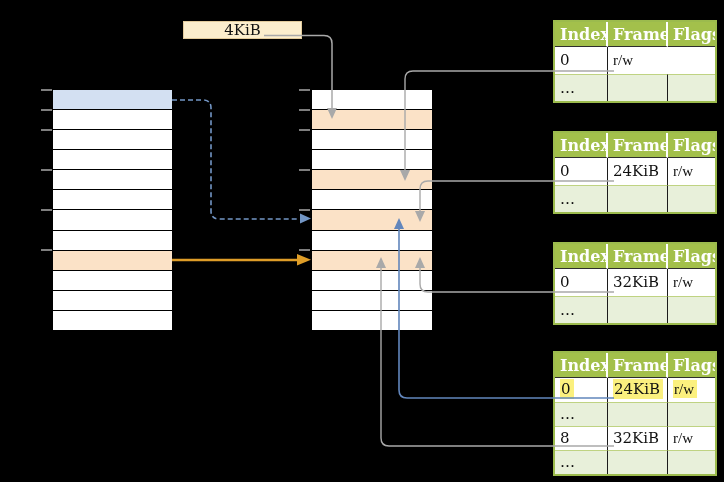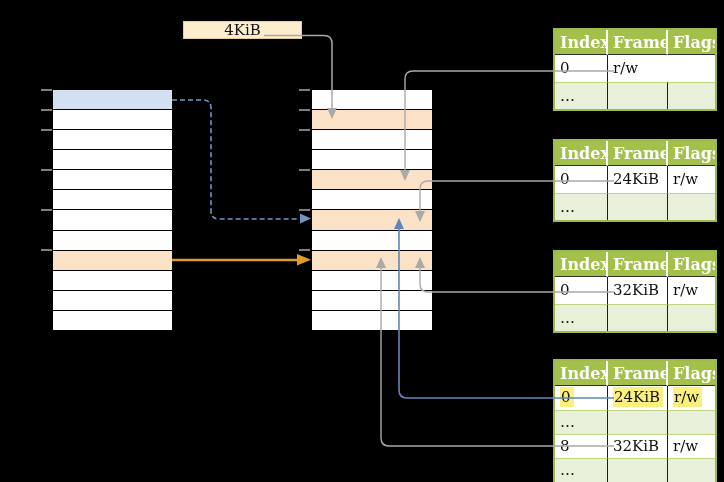--- a/index.html
+++ b/index.html
@@ -37,36 +37,36 @@
   .tick{position:absolute;width:11px;height:2px;background:var(--tick-gray);z-index:1;}
   
   #label-4kib{
     position:absolute;left:183px;top:21px;width:119px;height:18px;
     box-sizing:border-box;background:var(--label-cream);border:1px solid #E2CB9C;
     text-align:center;line-height:16px;font-size:15px;color:#111;z-index:1;
   }
   
   .ptable{
     position:absolute;left:553px;width:164px;box-sizing:border-box;
-    border:2px solid var(--table-border-green);background:#fff;z-index:1;margin-top:8px;
+    border:2px solid var(--table-border-green);background:#fff;z-index:1;
   }
   .prow{display:grid;grid-template-columns:53px 60px 47px;}
   .hc{
     height:25px;line-height:25px;background:var(--table-header-green);
     color:#fff;font-weight:bold;font-size:16px;padding-left:5px;
     box-sizing:border-box;border-right:2px solid #fff;border-bottom:1px solid #2e2e2e;
     overflow:hidden;
   }
   .hc:last-child{border-right:none;}
   .bc{
     height:27px;line-height:26px;font-size:15px;color:#101010;padding-left:5px;
     box-sizing:border-box;border-right:1.4px solid #1c1c1c;border-top:1.4px solid #BFD382;
     overflow:hidden;
   }
-  .bc:last-child{border-right:none;}
+  .bc:last-child{border-right:none;font-family:Liberation Serif, serif;}
   .prow.body:nth-child(2) .bc{border-top:none;}
   .prow.shade .bc{background:var(--table-row-light-green);}
   .ptable.compact .bc{height:24px;line-height:22px;}
   .hl{background:var(--highlight-yellow);padding:1px 3px 1px 1px;}
   
   #overlay{position:absolute;left:0;top:0;z-index:5;pointer-events:none;}
 </style>
 </head>
 <body>
 

